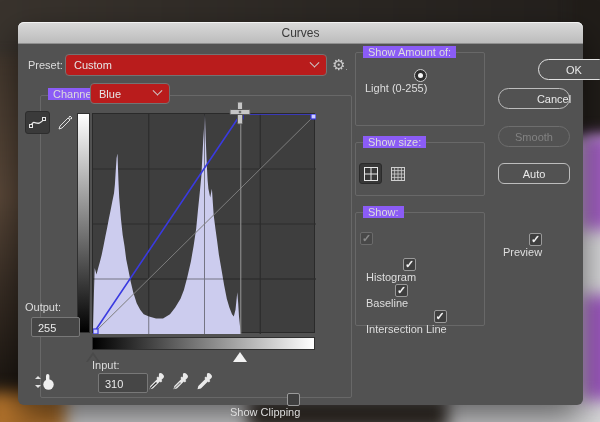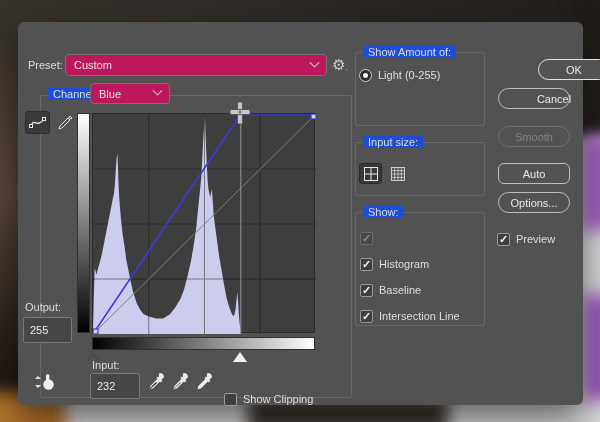--- a/index.html
+++ b/index.html
@@ -25,51 +25,51 @@
             color:#dedede; font-size:11px; }
   .titlebar { position:absolute; left:0; top:0; right:0; height:22px;
               background:linear-gradient(#dadada,#bcbcbc); border-bottom:1px solid #8f8f8f;
               border-radius:6px 6px 0 0; box-shadow:inset 0 1px 0 #f2f2f2;
               display:flex; align-items:center; justify-content:center;
               color:#3a3a3a; font-size:12px; }
   .abs { position:absolute; }
   .lbl { color:#dcdcdc; white-space:nowrap; }
 
   
-  .dropdown { background:#be185d; border:1px solid #737373; border-radius:4px;
+  .dropdown { background:#b91c1c; border:1px solid #737373; border-radius:4px;
               display:flex; align-items:center; padding:0 8px; color:#e6e6e6; }
   .chev { width:7px; height:7px; border-right:1.5px solid #cfcfcf; border-bottom:1.5px solid #cfcfcf;
           transform:rotate(45deg) translate(-2px,-2px); margin-left:auto; }
   .field { background:#464646; border:1px solid #787878; border-radius:2px;
-           color:#eaeaea; display:flex; align-items:center; padding:12px 6px; }
+           color:#eaeaea; display:flex; align-items:flex-start; padding:4px 6px;margin-left:8px; }
 
   
   .group { border:1px solid #686868; border-radius:2px; }
-  .legend { position:absolute; background:#1d4ed8; padding:0 5px; color:#dcdcdc; z-index:3; white-space:nowrap;}
+  .legend { position:absolute; background:#8b5cf6; padding:0 5px; color:#dcdcdc; z-index:3; white-space:nowrap;}
 
   
   .pill { position:absolute; left:480px; width:72px; height:21px; border-radius:11px;
           background:#525252; border:1px solid #bdbdbd; color:#e9e9e9;
           display:flex; align-items:center; justify-content:center; font-size:11px; }
   .pill.default { border:1.5px solid #e3e3e3; }
   .pill.disabled { border-color:#6e6e6e; color:#828282; }
 
   
   .cb { width:13px; height:13px; background:#3f3f3f; border:1px solid #9a9a9a; border-radius:2px;
         display:flex; align-items:center; justify-content:center;
         color:#f2f2f2; font-size:11px; line-height:11px; font-weight:bold; }
   .cb.disabled { border-color:#6b6b6b; color:#8a8a8a; background:#484848; }
   .cb-label { margin-left:6px; }
   .cb-label.disabled { color:#8a8a8a; }
   .radio { width:13px; height:13px; border-radius:50%; background:#3c3c3c; border:1px solid #9a9a9a;
            display:flex; align-items:center; justify-content:center; }
   .radio .dot { width:5px; height:5px; border-radius:50%; background:transparent; }
   .radio.on { background:#2e2e2e; border-color:#cfcfcf; }
   .radio.on .dot { background:#f5f5f5; }
-  .row { position:absolute; display:flex; align-items:flex-start; }
+  .row { position:absolute; display:flex; align-items:flex-end;flex-direction:column; }
 
   
   .toolbtn { display:flex; align-items:center; justify-content:center; }
   .toolbtn.pressed { background:#3a3a3a; border:1px solid #2d2d2d; border-radius:3px; }
   .gridbtn { width:23px; height:21px; display:flex; align-items:center; justify-content:center; }
   .gridbtn.pressed { background:#383838; border:1px solid #2b2b2b; border-radius:3px; }
 
   
   .vgrad { position:absolute; left:59px; top:91px; width:13px; height:220px;
            background:linear-gradient(#ffffff,#000000); border:1px solid #303030; }
@@ -92,20 +92,23 @@
 
 <div class="photo ph-top"></div>
 <div class="photo ph-left"></div>
 <div class="photo ph-orange-bl"></div>
 <div class="photo ph-right-top"></div>
 <div class="photo ph-purple1"></div>
 <div class="photo ph-purple2"></div>
 <div class="photo ph-bottom-dark"></div>
 
 <div class="dialog">
+  <div class="titlebar">
+    <span>Curves</span>
+  </div>
 
   <span class="abs lbl" style="left:10px; top:37px;">Preset:</span>
   <div class="abs dropdown" style="left:47px; top:32px; width:262px; height:22px;">
     <span>Custom</span>
     <span class="chev"></span>
   </div>
   <div class="abs" style="left:314px; top:34px; width:18px; height:18px; color:#cccccc; font-size:15px; line-height:18px;">⚙<span style="font-size:8px;">.</span></div>
 
   <div class="abs group" style="left:22px; top:73px; width:312px; height:303px;"></div>
   <span class="abs legend" style="left:30px; top:66px;">Channel:</span>
@@ -166,21 +169,21 @@
   <div class="hgrad"></div>
   <div class="tri-outline" style="left:68px; top:330px;"></div>
   <div id="input-slider" class="tri-solid" style="top: 330px; left: 214.792px;"></div>
 
   <span class="abs lbl" style="left:7px; top:279px;">Output:</span>
   <div class="abs field" style="left:5px; top:295px; width:49px; height:20px;">
     <span>255</span>
   </div>
   <span class="abs lbl" style="left:74px; top:337px;">Input:</span>
   <div class="abs field" style="left:72px; top:351px; width:50px; height:20px;">
-    <span>232</span>
+    <span>310</span>
   </div>
 
   <div class="abs" style="left:14px; top:349px; width:26px; height:22px;">
     <svg width="26" height="22" viewBox="0 0 26 22">
       <path d="M6 5 L9 8 L3 8 Z" fill="#e2e2e2"></path>
       <path d="M6 17 L9 14 L3 14 Z" fill="#e2e2e2"></path>
       <rect x="14" y="3" width="3.4" height="9" rx="1.7" fill="#efefef"></rect>
       <circle cx="16.5" cy="13.5" r="5.2" fill="#efefef"></circle>
     </svg>
   </div>
@@ -211,21 +214,21 @@
   <div class="abs group" style="left:337px; top:30px; width:130px; height:74px;"></div>
   <span class="abs legend" style="left:345px; top:24px;">Show Amount of:</span>
   <div class="row" style="left:341px; top:47px;">
     <div class="radio on">
         <div class="dot"></div>
       </div>
     <span class="cb-label">Light  (0-255)</span>
   </div>
 
   <div class="abs group" style="left:337px; top:120px; width:130px; height:54px;"></div>
-  <span class="abs legend" style="left:345px; top:114px;">Input size:</span>
+  <span class="abs legend" style="left:345px; top:114px;">Show size:</span>
   <div class="abs gridbtn pressed" style="left:341px; top:141px;">
     <svg width="14" height="14" viewBox="0 0 14 14">
       <rect x="0.5" y="0.5" width="13" height="13" fill="none" stroke="#e8e8e8" stroke-width="1"></rect>
       <line x1="7" y1="0" x2="7" y2="14" stroke="#e8e8e8" stroke-width="1"></line>
       <line x1="0" y1="7" x2="14" y2="7" stroke="#e8e8e8" stroke-width="1"></line>
     </svg>
   </div>
   <div class="abs gridbtn" style="left:368px; top:141px;">
     <svg width="14" height="14" viewBox="0 0 14 14">
       <rect x="0.5" y="0.5" width="13" height="13" fill="none" stroke="#cfcfcf" stroke-width="1"></rect>
@@ -263,20 +266,17 @@
     </div>
   <div class="pill" style="top:66px;padding-left:40px;">
       <span>Cancel</span>
     </div>
   <div class="pill disabled" style="top:104px;justify-content:center;">
       <span>Smooth</span>
     </div>
   <div class="pill" style="top:141px;border-radius:6px;">
       <span>Auto</span>
     </div>
-  <div class="pill" style="top:170px;">
-      <span>Options...</span>
-    </div>
   <div class="row" style="left:479px; top:211px;">
     <div class="cb">✓</div>
     <span class="cb-label">Preview</span>
   </div>
 </div>
 
 </body></html>

